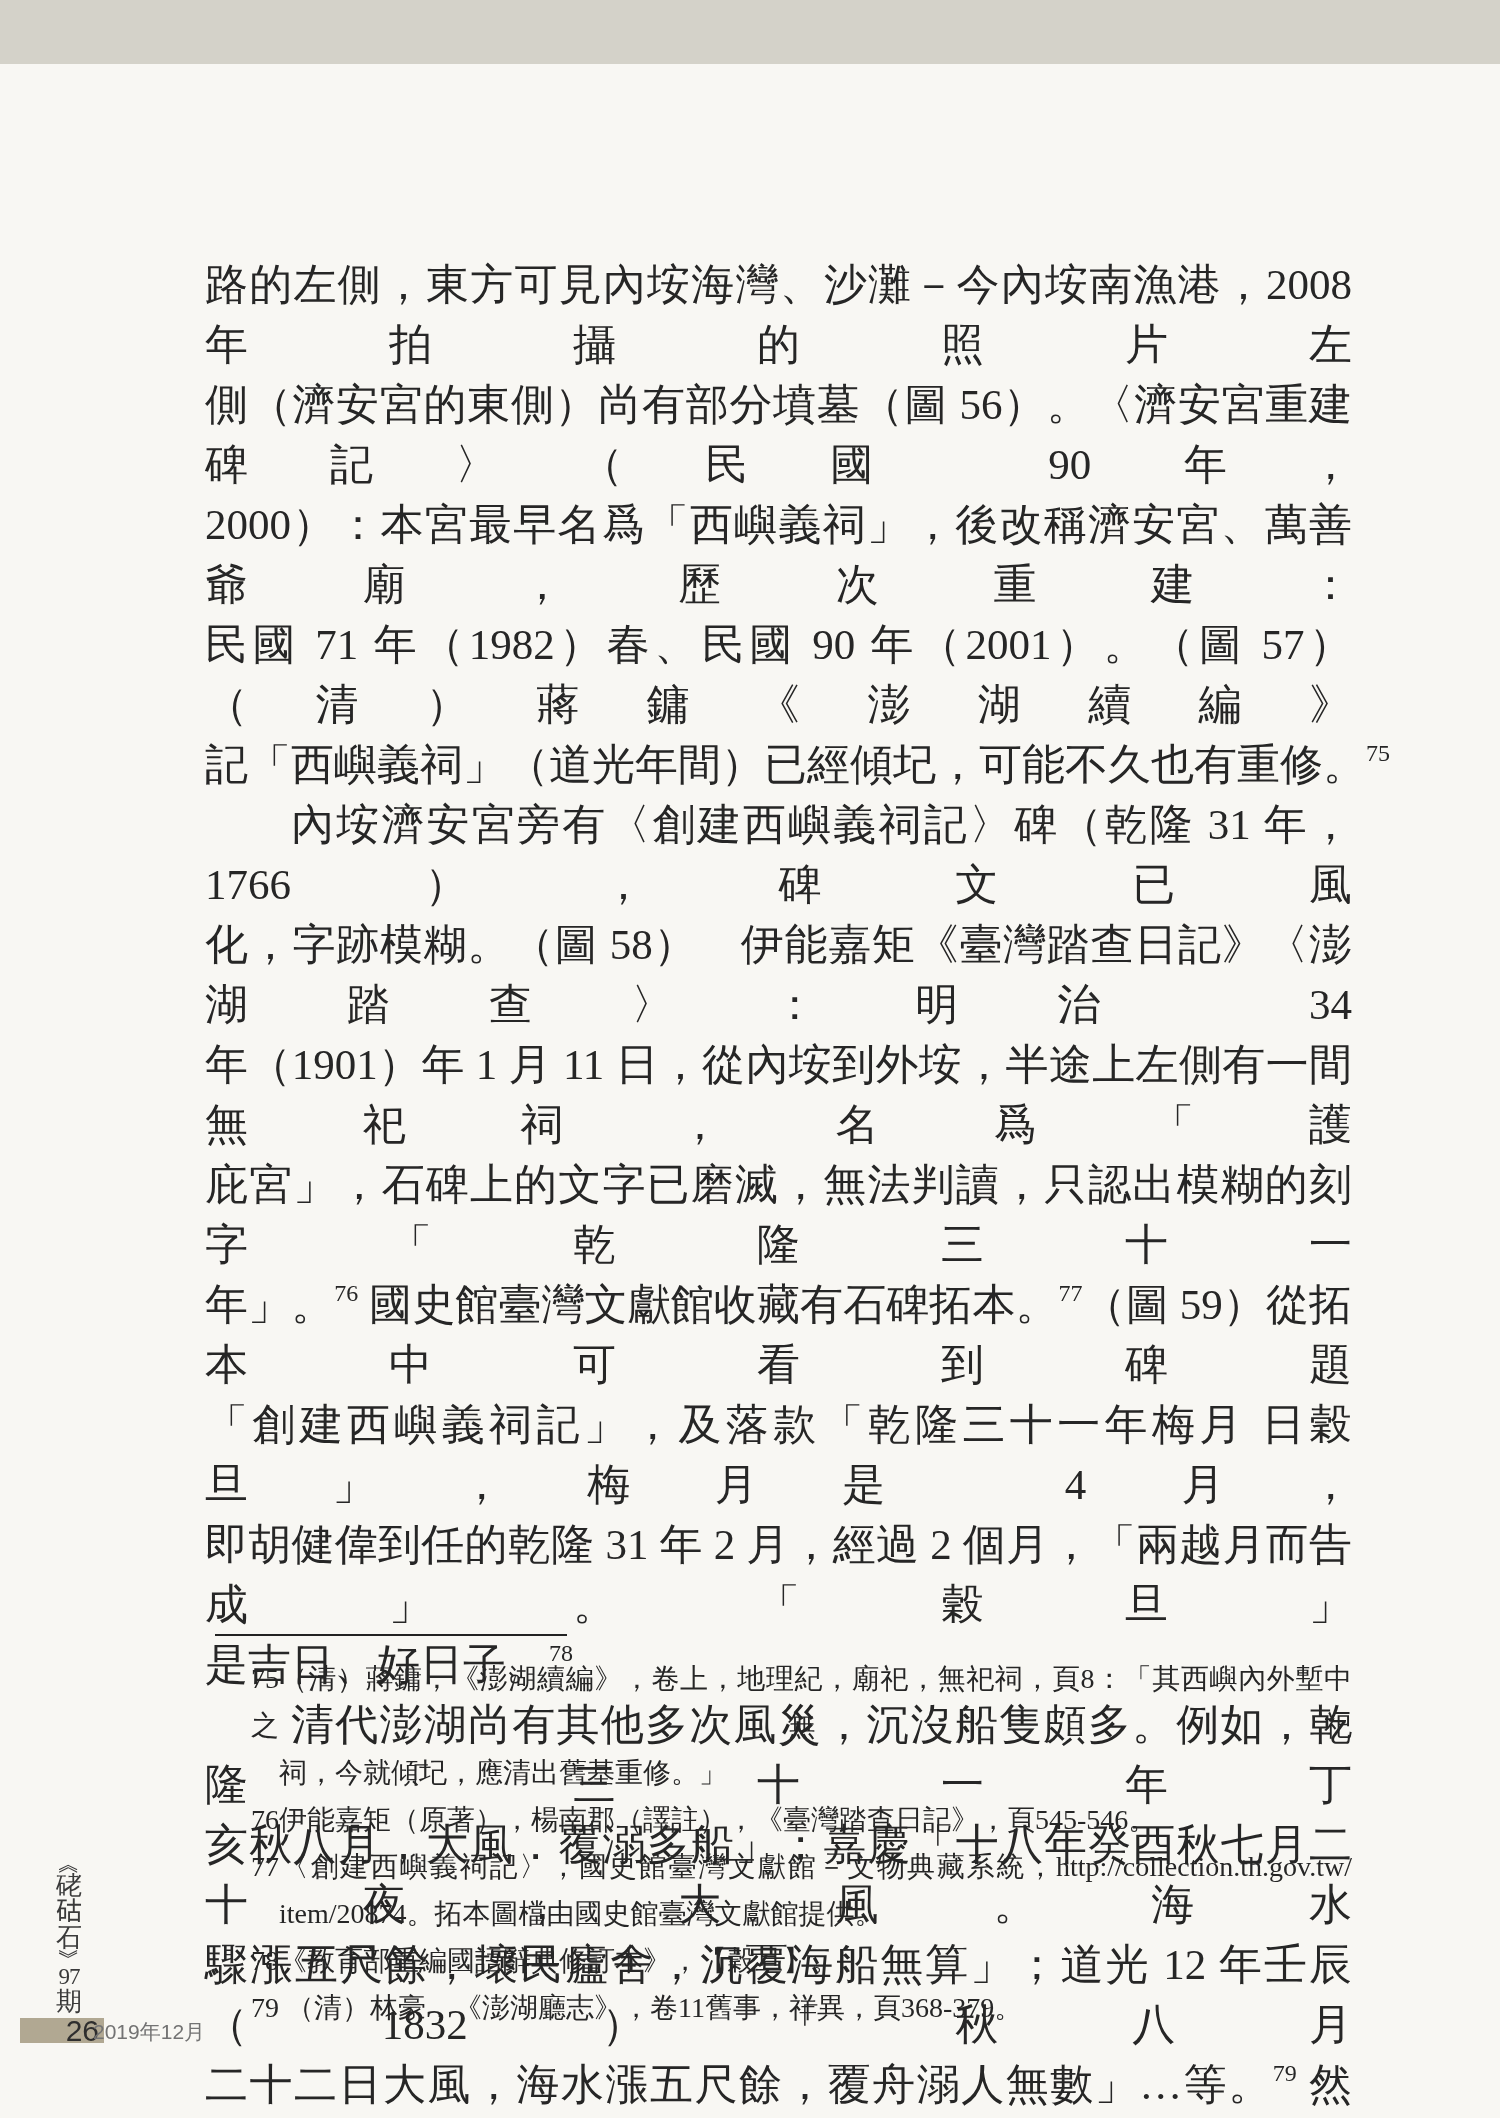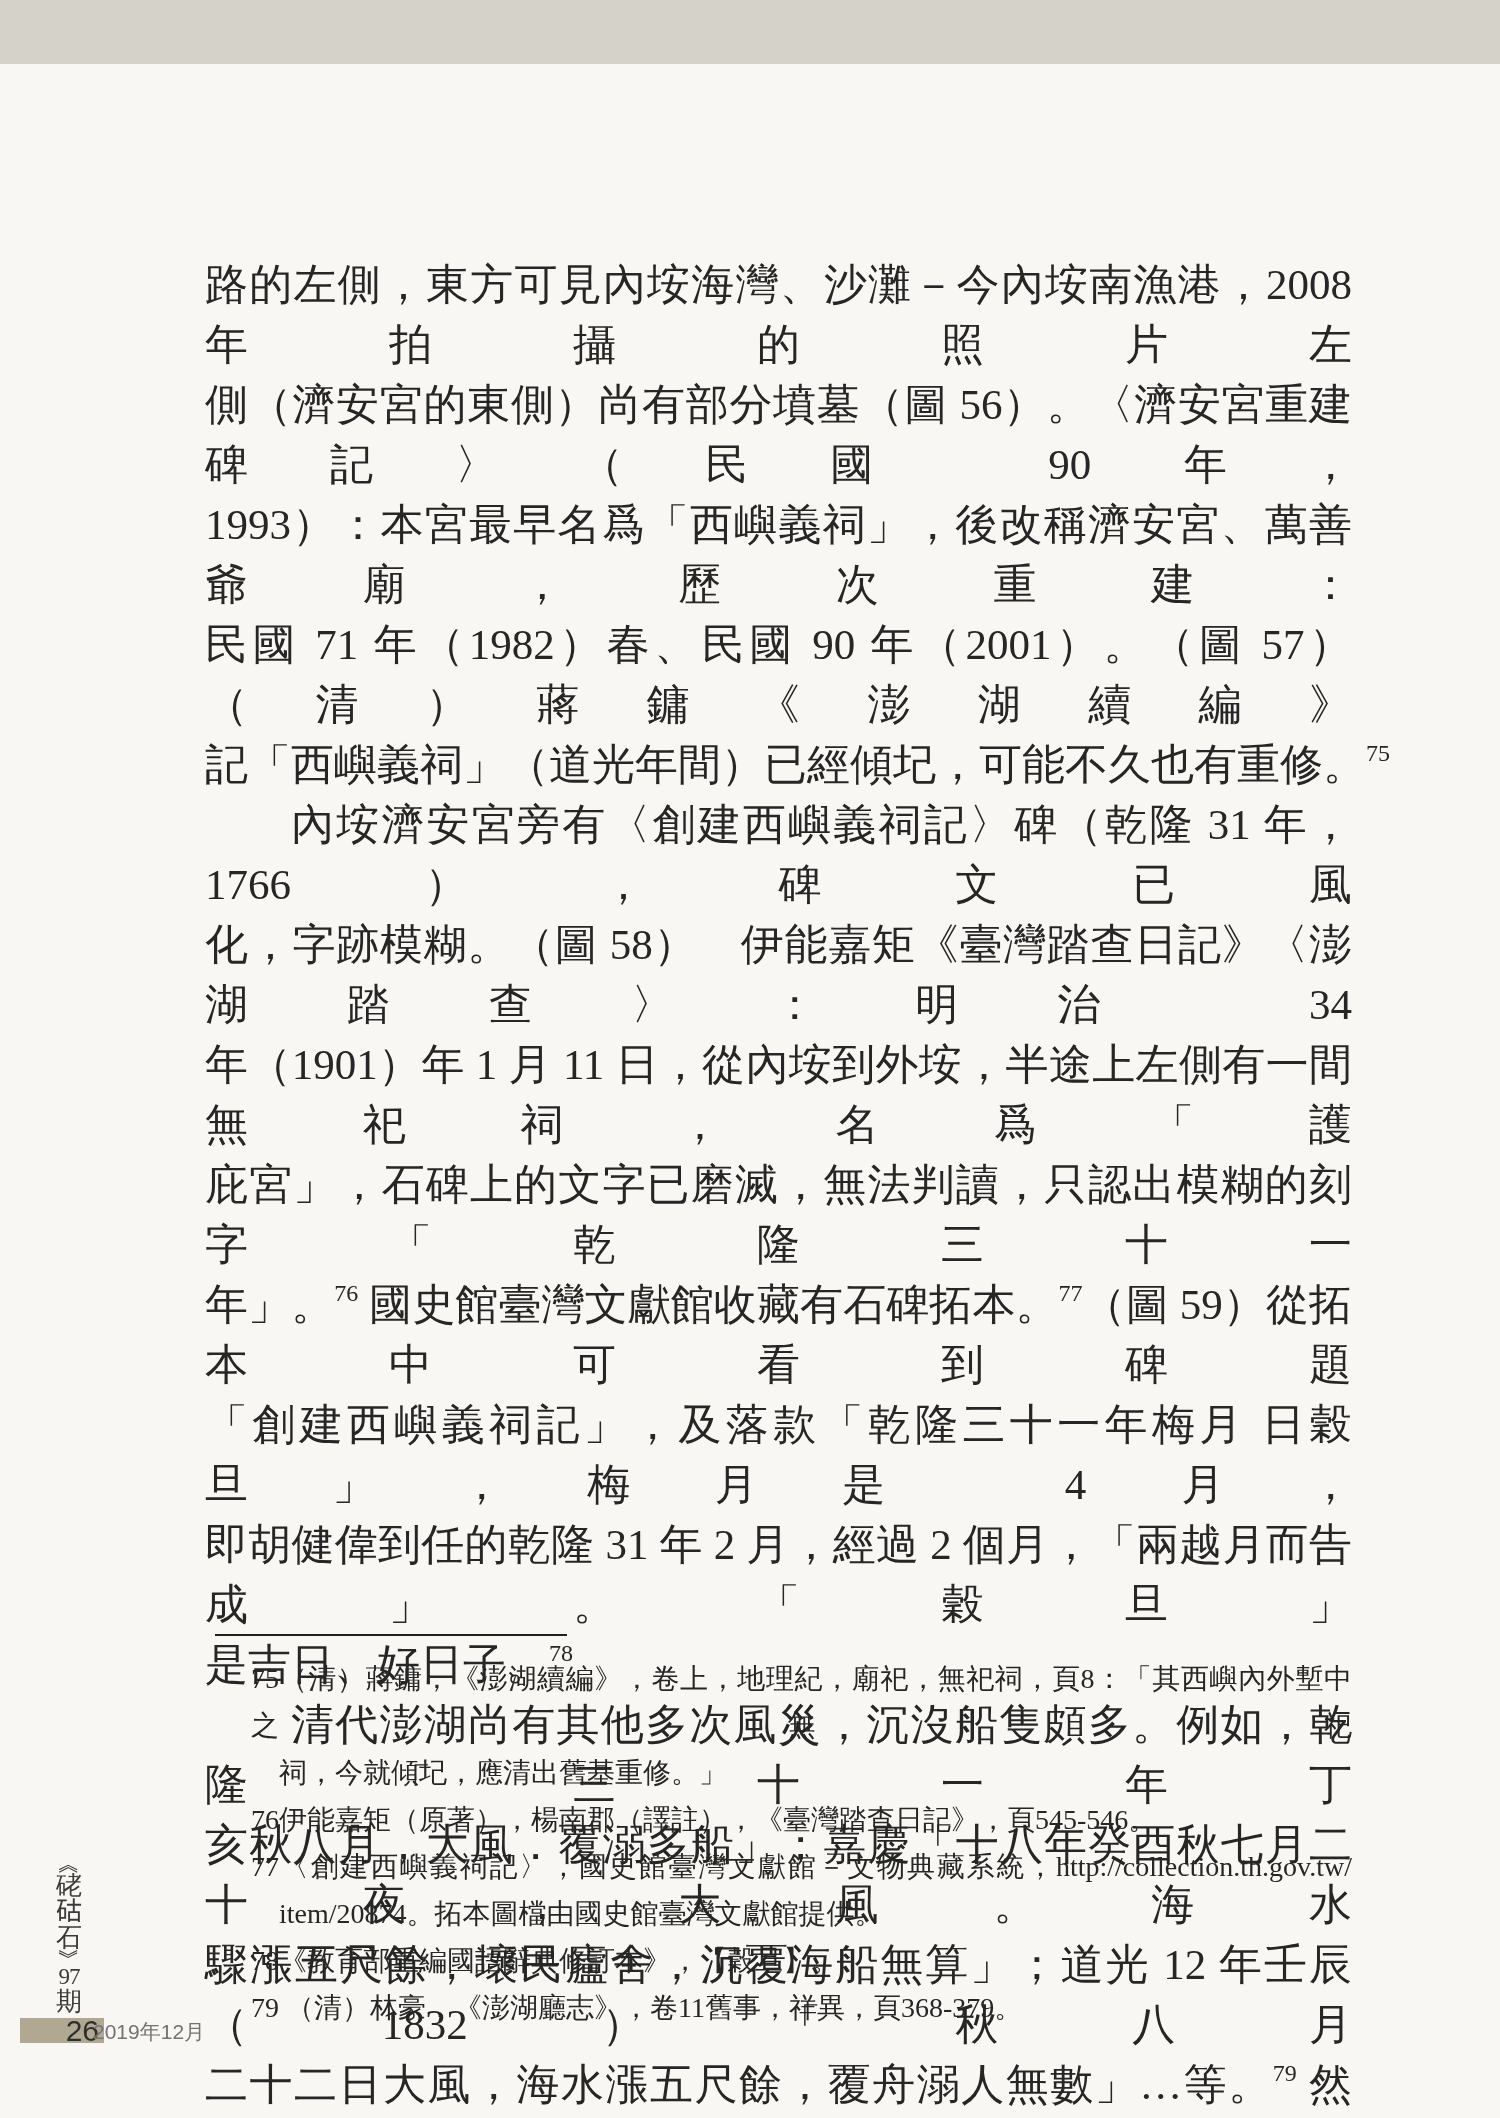--- a/index.html
+++ b/index.html
@@ -75,21 +75,21 @@
 </head>
 <body>
 
 <div class="page">
   <div class="top-band"></div>
 
   <div class="text-col" id="body-blocks">
       <div>
         <div class="line justify">路的左側，東方可見內垵海灣、沙灘－今內垵南漁港，2008 年拍攝的照片左</div>
         <div class="line justify">側（濟安宮的東側）尚有部分墳墓（圖 56）。〈濟安宮重建碑記〉（民國 90 年，</div>
-        <div class="line justify">1993）：本宮最早名爲「西嶼義祠」，後改稱濟安宮、萬善爺廟，歷次重建：</div>
+        <div class="line justify">2000）：本宮最早名爲「西嶼義祠」，後改稱濟安宮、萬善爺廟，歷次重建：</div>
         <div class="line justify">民國 71 年（1982）春、民國 90 年（2001）。（圖 57）（清）蔣鏞《澎湖續編》</div>
         <div class="line">記「西嶼義祠」（道光年間）已經傾圮，可能不久也有重修。<sup>75</sup></div>
       </div>
       <div>
         <div class="line justify indent">內垵濟安宮旁有〈創建西嶼義祠記〉碑（乾隆 31 年，1766），碑文已風</div>
         <div class="line justify">化，字跡模糊。（圖 58）　伊能嘉矩《臺灣踏查日記》〈澎湖踏查〉：明治 34</div>
         <div class="line justify">年（1901）年 1 月 11 日，從內垵到外垵，半途上左側有一間無祀祠，名爲「護</div>
         <div class="line justify">庇宮」，石碑上的文字已磨滅，無法判讀，只認出模糊的刻字「乾隆三十一</div>
         <div class="line justify">年」。<sup>76</sup> 國史館臺灣文獻館收藏有石碑拓本。<sup>77</sup>（圖 59）從拓本中可看到碑題</div>
         <div class="line justify">「創建西嶼義祠記」，及落款「乾隆三十一年梅月 日穀旦」，梅月是 4 月，</div>

